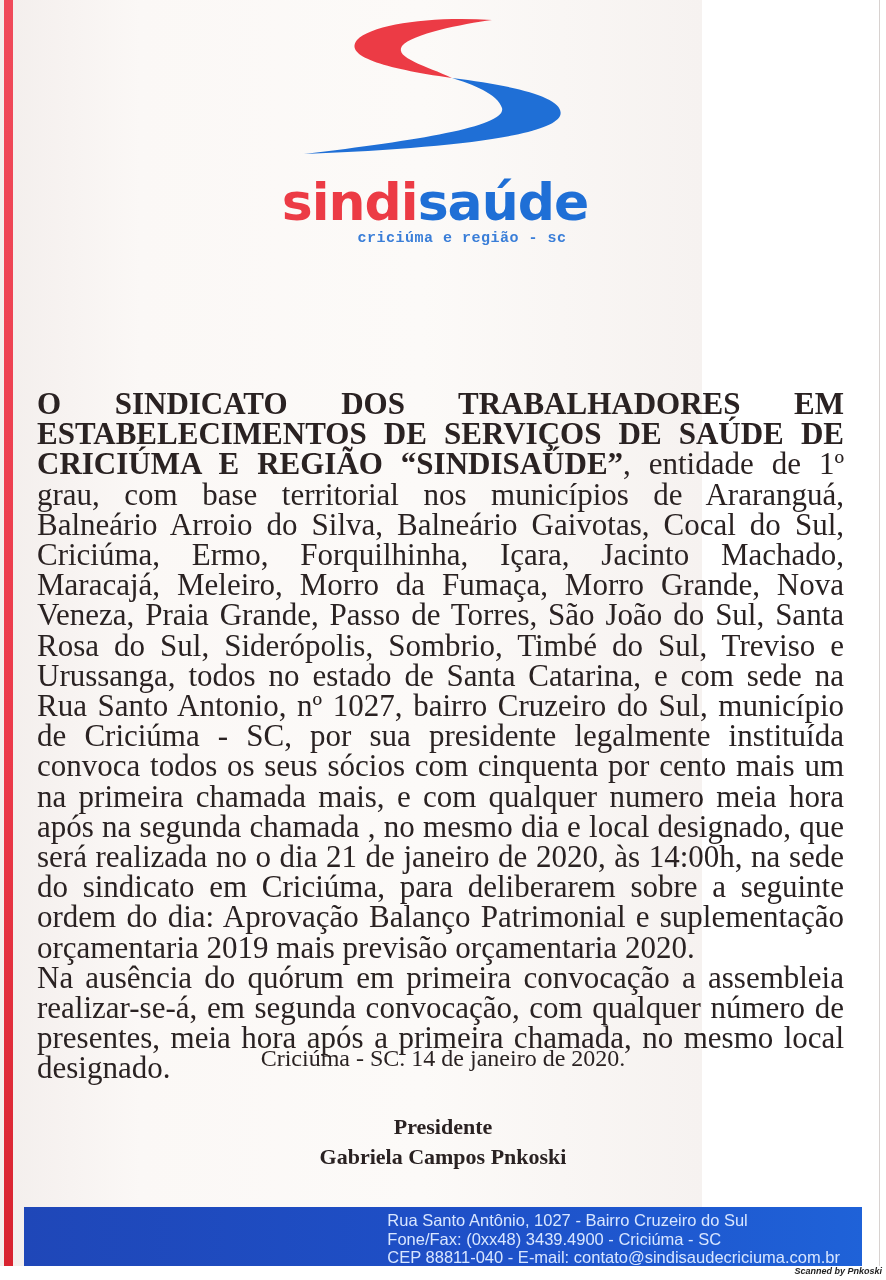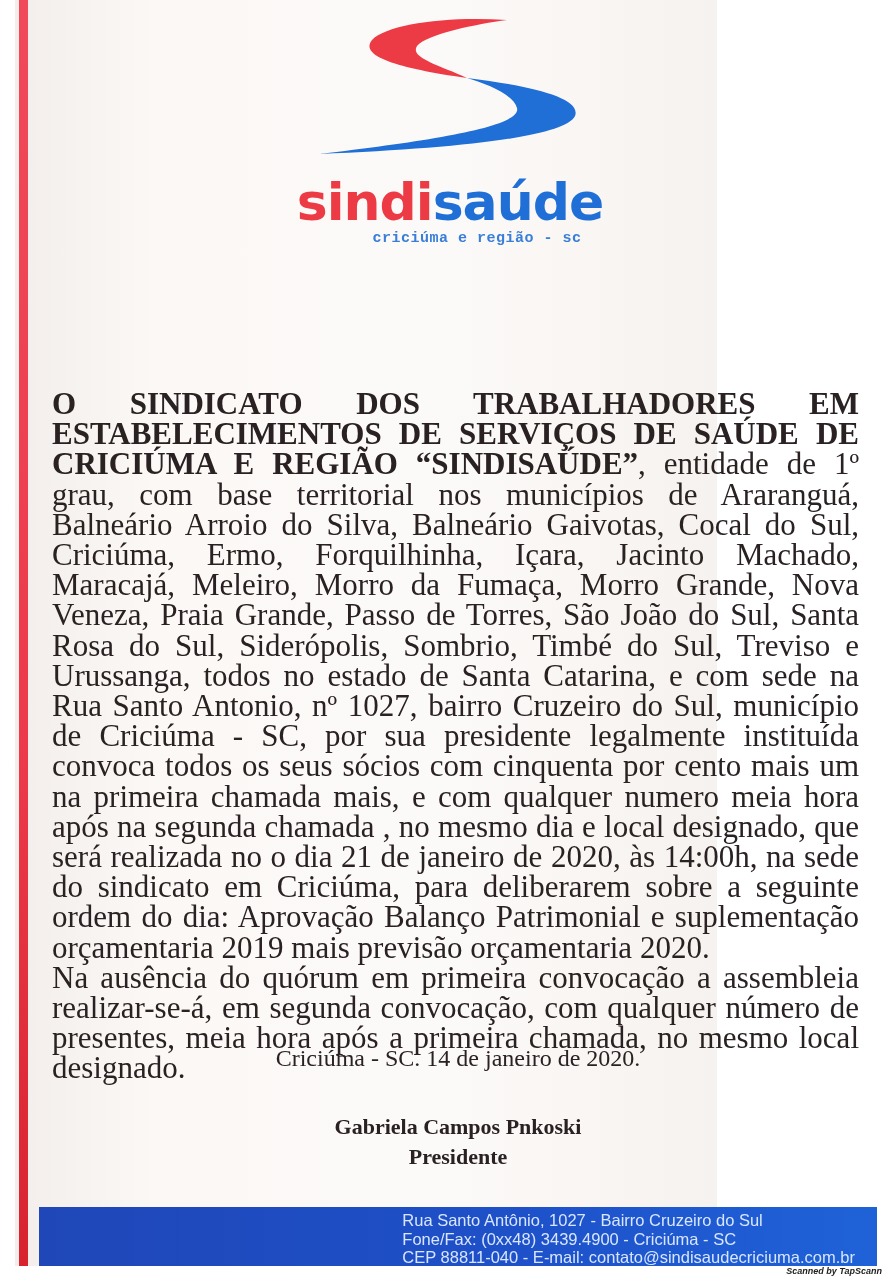--- a/index.html
+++ b/index.html
@@ -2,21 +2,20 @@
 <html><head>
 <meta charset="utf-8">
 <style>
   * { box-sizing: border-box; margin: 0; padding: 0; }
   html, body { width: 886px; height: 1280px; overflow: hidden; background: #ffffff; }
   body { position: relative; font-family: "Liberation Serif", "DejaVu Serif", serif; }
 
   .page {
     position: absolute; left: 0; top: 0; width: 702px; height: 1266px;
     background: linear-gradient(90deg, #f3eeec 0%, #fbf8f6 20%, #fcfaf8 60%, #f6f2f0 100%);
-    margin-left: 15px;
   }
   .red-stripe {
     position: absolute; left: 4px; top: 0; width: 9px; height: 1266px;
     background: linear-gradient(180deg, #f04a5a 0%, #ec3a4a 60%, #d8232f 100%);
   }
   .right-edge {
     position: absolute; left: 879px; top: 0; width: 1px; height: 1266px; background: #d8d2d0;
   }
 
   
@@ -95,26 +94,26 @@
 
 
   <div class="body-text">
     <p><b>O SINDICATO DOS TRABALHADORES EM ESTABELECIMENTOS DE SERVIÇOS DE SAÚDE DE CRICIÚMA E REGIÃO “SINDISAÚDE”</b><span>, entidade de 1º grau, com base territorial nos municípios de Araranguá, Balneário Arroio do Silva, Balneário Gaivotas, Cocal do Sul, Criciúma, Ermo, Forquilhinha, Içara, Jacinto Machado, Maracajá, Meleiro, Morro da Fumaça, Morro Grande, Nova Veneza, Praia Grande, Passo de Torres, São João do Sul, Santa Rosa do Sul, Siderópolis, Sombrio, Timbé do Sul, Treviso e Urussanga, todos no estado de Santa Catarina, e com sede na Rua Santo Antonio, nº 1027, bairro Cruzeiro do Sul, município de Criciúma - SC, por sua presidente legalmente instituída convoca todos os seus sócios com cinquenta por cento mais um na primeira chamada mais,  e com qualquer numero  meia hora após na segunda chamada , no mesmo dia e local designado, que será realizada no o dia 21 de janeiro de 2020, às 14:00h, na sede do sindicato em Criciúma, para deliberarem sobre a seguinte ordem do dia: Aprovação Balanço Patrimonial e suplementação orçamentaria 2019 mais previsão orçamentaria 2020.</span></p>
     <p>Na ausência do quórum em primeira convocação a assembleia realizar-se-á, em segunda convocação, com qualquer número de presentes, meia hora após a primeira chamada, no mesmo local designado.</p>
   </div>
 
   <div class="date-line">Criciúma - SC. 14 de janeiro de 2020.</div>
 
   <div class="signature">
+    <div>Presidente</div>
     <div>Gabriela Campos Pnkoski</div>
-    <div>Presidente</div>
   </div>
 
   <div class="footer-band">
     <div class="lines">
       <div>Rua Santo Antônio, 1027 - Bairro Cruzeiro do Sul</div>
       <div>Fone/Fax: (0xx48) 3439.4900 - Criciúma - SC</div>
       <div>CEP 88811-040 - E-mail: contato@sindisaudecriciuma.com.br</div>
     </div>
   </div>
 </div>
 
-<div class="scanned">Scanned by TapScann</div>
+<div class="scanned">Scanned by Pnkoski</div>
 
 </body></html>

